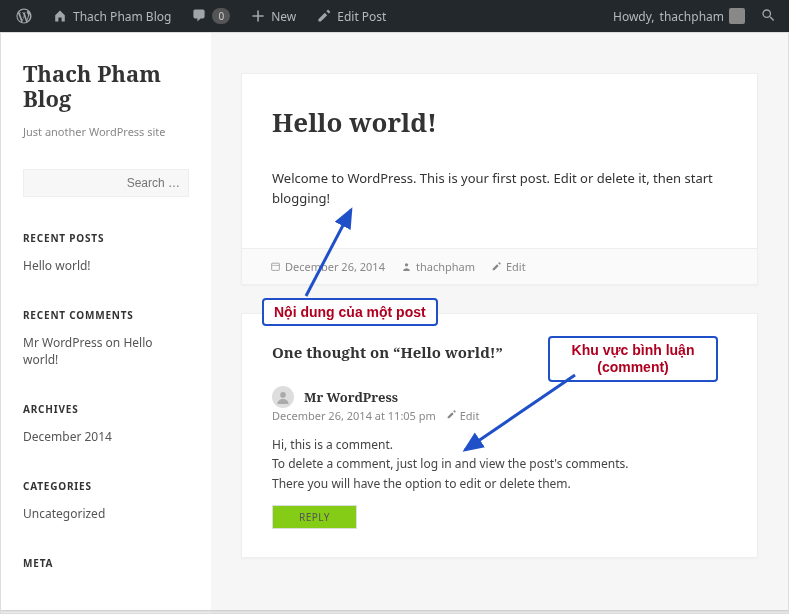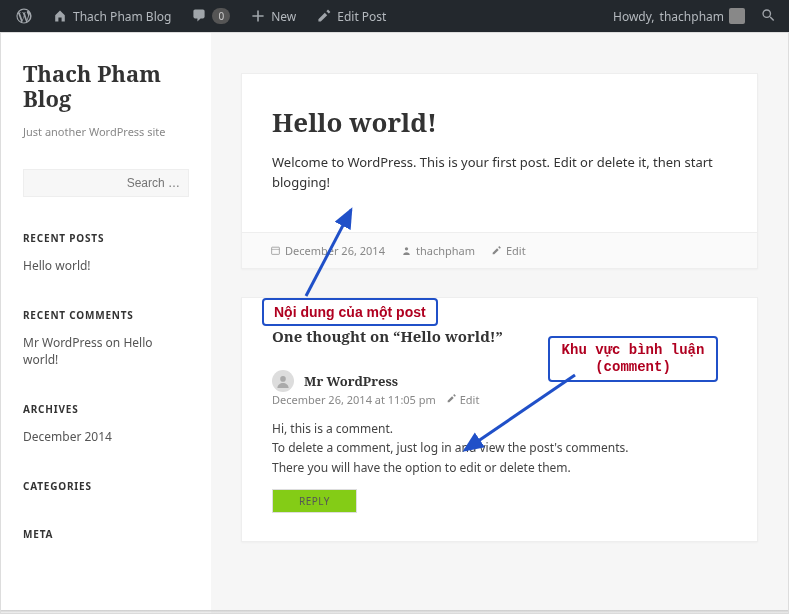--- a/index.html
+++ b/index.html
@@ -23,21 +23,21 @@
     
     .widget { margin-top: 34px; }
     .widget h4 { font-size: 10px; font-weight: 700; letter-spacing: 0.08em; color: #333; margin-bottom: 12px; }
     .widget .item { color: #555; font-size: 12px; margin-bottom: 6px; }
     .widget .item a { color: #555; text-decoration: none; }
     
     .main { flex: 1; background: #f6f6f6; padding: 40px 30px 20px 30px; overflow: hidden; }
     
     article { background: #fff; padding: 30px 30px 0; border: 1px solid #eee; box-shadow: 0 1px 2px rgba(0,0,0,.03); }
     .entry-title { font-family: "Noto Serif", Georgia, serif; font-size: 26px; font-weight: 700; color: #333; }
-    .entry-content { margin-top: 12px; font-size: 13px; line-height: 1.55; color: #333; }
+    .entry-content { margin-top: 28px; font-size: 13px; line-height: 1.55; color: #333; }
     .entry-footer { border-top: 1px solid #eee; margin-top: 40px; margin-left: -30px; margin-right: -30px; padding: 10px 28px; background: #fafafa; display: flex; gap: 16px; font-size: 11px; color: #888; align-items: center; }
     .entry-footer .meta { display: inline-flex; align-items: center; gap: 4px; }
     .entry-footer svg { width: 11px; height: 11px; fill: #888; }
     
     .comments-area { background: #fff; margin-top: 28px; padding: 28px 30px; border: 1px solid #eee; box-shadow: 0 1px 2px rgba(0,0,0,.03); }
     .comments-title { font-family: "Noto Serif", Georgia, serif; font-size: 15px; font-weight: 700; color: #333; }
     .comment { margin-top: 24px; }
     .comment-author { display: flex; align-items: center; gap: 10px; }
     .comment-avatar { width: 22px; height: 22px; border-radius: 50%; background: #ddd; display:flex; align-items:center; justify-content:center; }
     .comment-avatar svg { width: 14px; height: 14px; fill: #aaa; }
@@ -122,20 +122,21 @@
       </div>
     </div>
     
     <div class="widget">
       <h4>ARCHIVES</h4>
       <div class="item"><a href="#">December 2014</a></div>
     </div>
     
     <div class="widget">
       <h4>CATEGORIES</h4>
+      <div class="item"><a href="#">Uncategorized</a></div>
     </div>
     
     <div class="widget">
       <h4>META</h4>
     </div>
   </aside>
 
   <main class="main">
 
     <article>
@@ -195,21 +196,21 @@
           <p>There you will have the option to edit or delete them.</p>
         </div>
         <span class="reply-btn">REPLY</span>
       </div>
     </section>
 
   </main>
 </div>
 
 <div class="annotation-box" style="left:262px; top:298px;">Nội dung của một post</div>
-<div class="annotation-box" style="left:548px; top:336px; text-align:center; line-height:1.2; width:170px;font-family:Liberation Mono, monospace;">Khu vực bình luận (comment)</div>
+<div class="annotation-box" style="left:548px; top:336px; text-align:center; line-height:1.2; width:170px;">Khu vực bình luận (comment)</div>
 
 <svg class="arrow" style="left:296px; top:200px; width:80px; height:100px;">
   <defs>
       <marker id="ah1" markerWidth="8" markerHeight="8" refX="6" refY="3" orient="auto">
         <path d="M0,0 L7,3 L0,6 Z" fill="#2050c8"></path>
       </marker>
     </defs>
   <line x1="10" y1="96" x2="55" y2="10" stroke="#2050c8" stroke-width="3" marker-end="url(#ah1)"></line>
 </svg>
 

